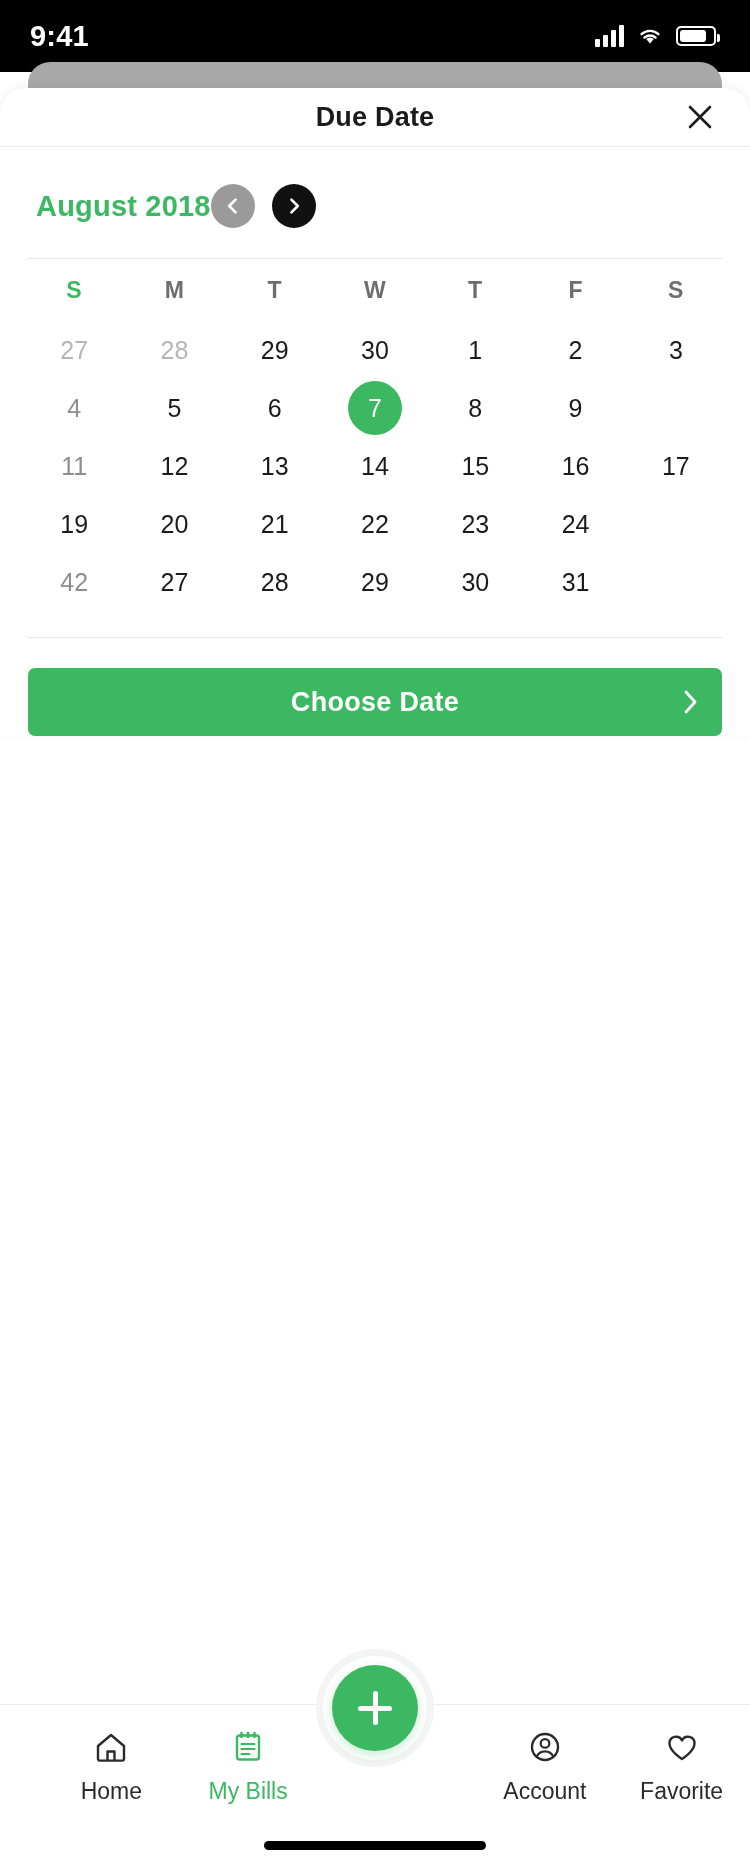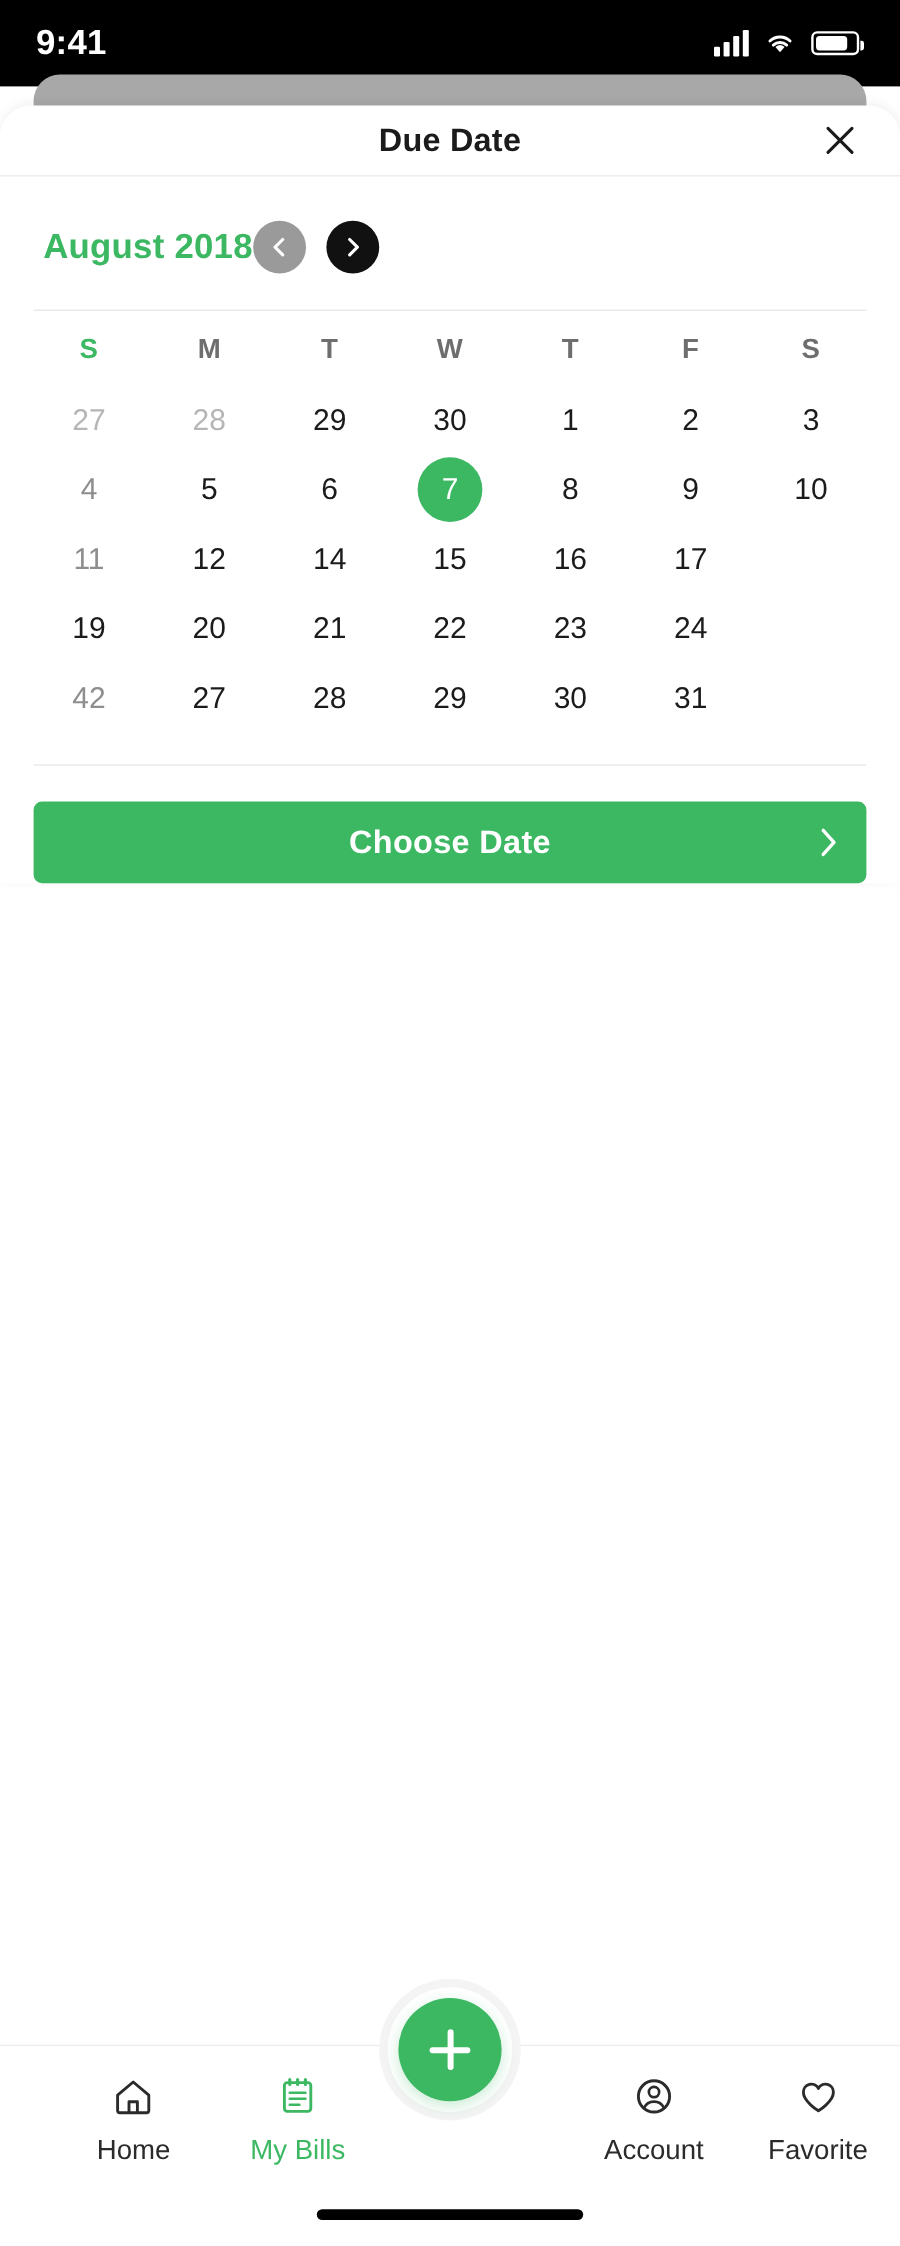--- a/index.html
+++ b/index.html
@@ -247,30 +247,30 @@
             </div>
             <div class="day-cell selected">
               <span class="d">7</span>
             </div>
             <div class="day-cell">
               <span class="d">8</span>
             </div>
             <div class="day-cell">
               <span class="d">9</span>
             </div>
-            <div class="day-cell">
-              <span class="d">10</span>
-            </div>
           </div>
           <div class="cal-row">
             <div class="day-cell dim">
               <span class="d">11</span>
             </div>
             <div class="day-cell">
               <span class="d">12</span>
+            </div>
+            <div class="day-cell">
+              <span class="d">13</span>
             </div>
             <div class="day-cell">
               <span class="d">14</span>
             </div>
             <div class="day-cell">
               <span class="d">15</span>
             </div>
             <div class="day-cell">
               <span class="d">16</span>
             </div>

